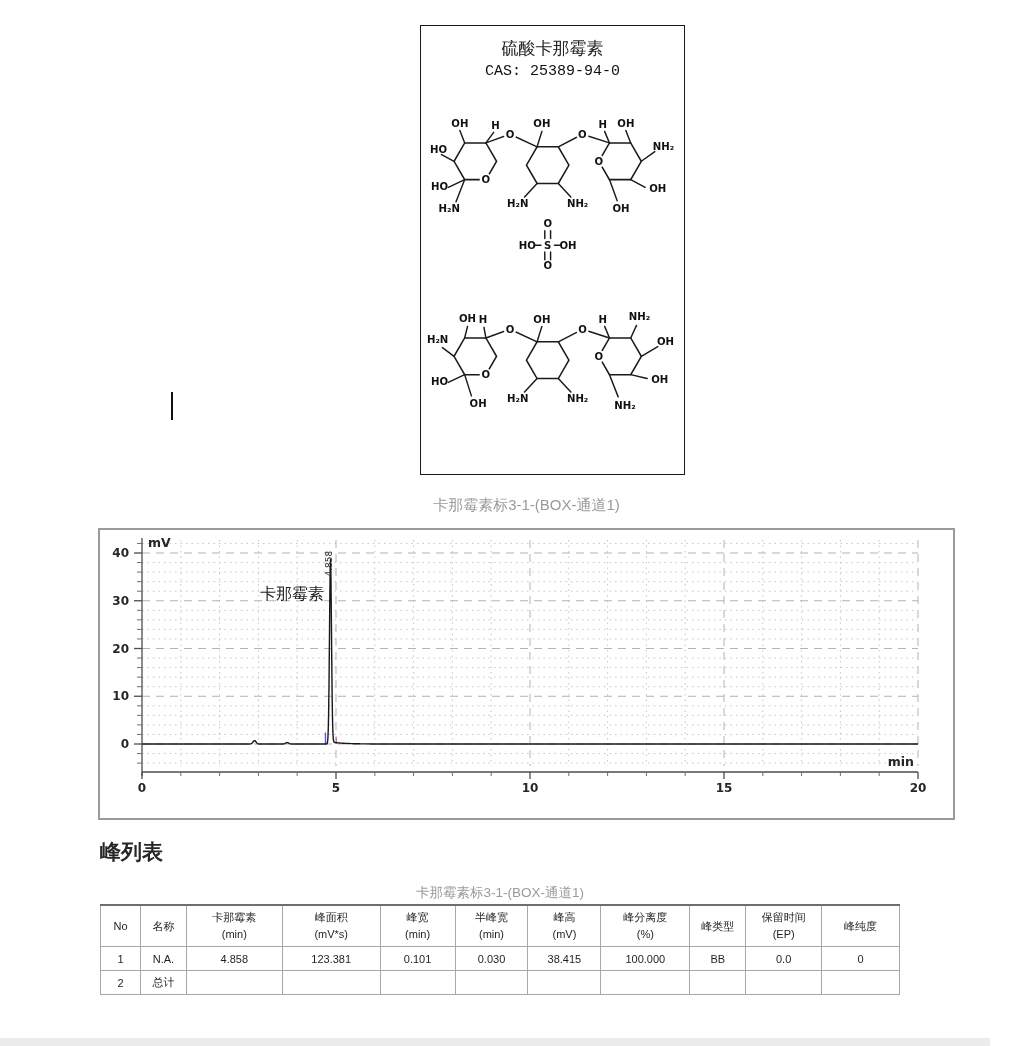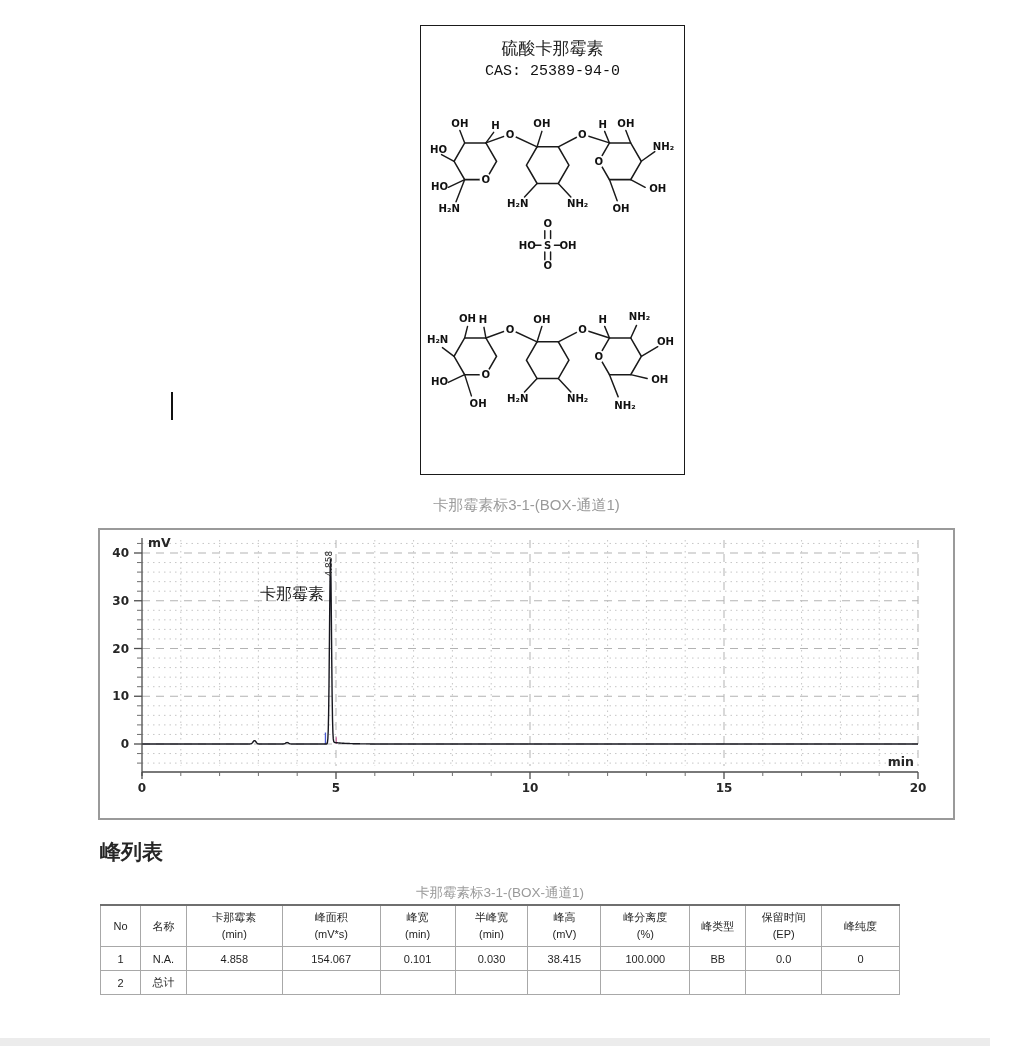--- a/index.html
+++ b/index.html
@@ -344,21 +344,21 @@
           <th>
             <div>峰纯度</div>
           </th>
         </tr>
       </thead>
     <tbody id="pt-body">
         <tr>
           <td>1</td>
           <td>N.A.</td>
           <td>4.858</td>
-          <td>154.067</td>
+          <td>123.381</td>
           <td>0.101</td>
           <td>0.030</td>
           <td>38.415</td>
           <td>100.000</td>
           <td>BB</td>
           <td>0.0</td>
           <td>0</td>
         </tr>
         <tr>
           <td>2</td>

